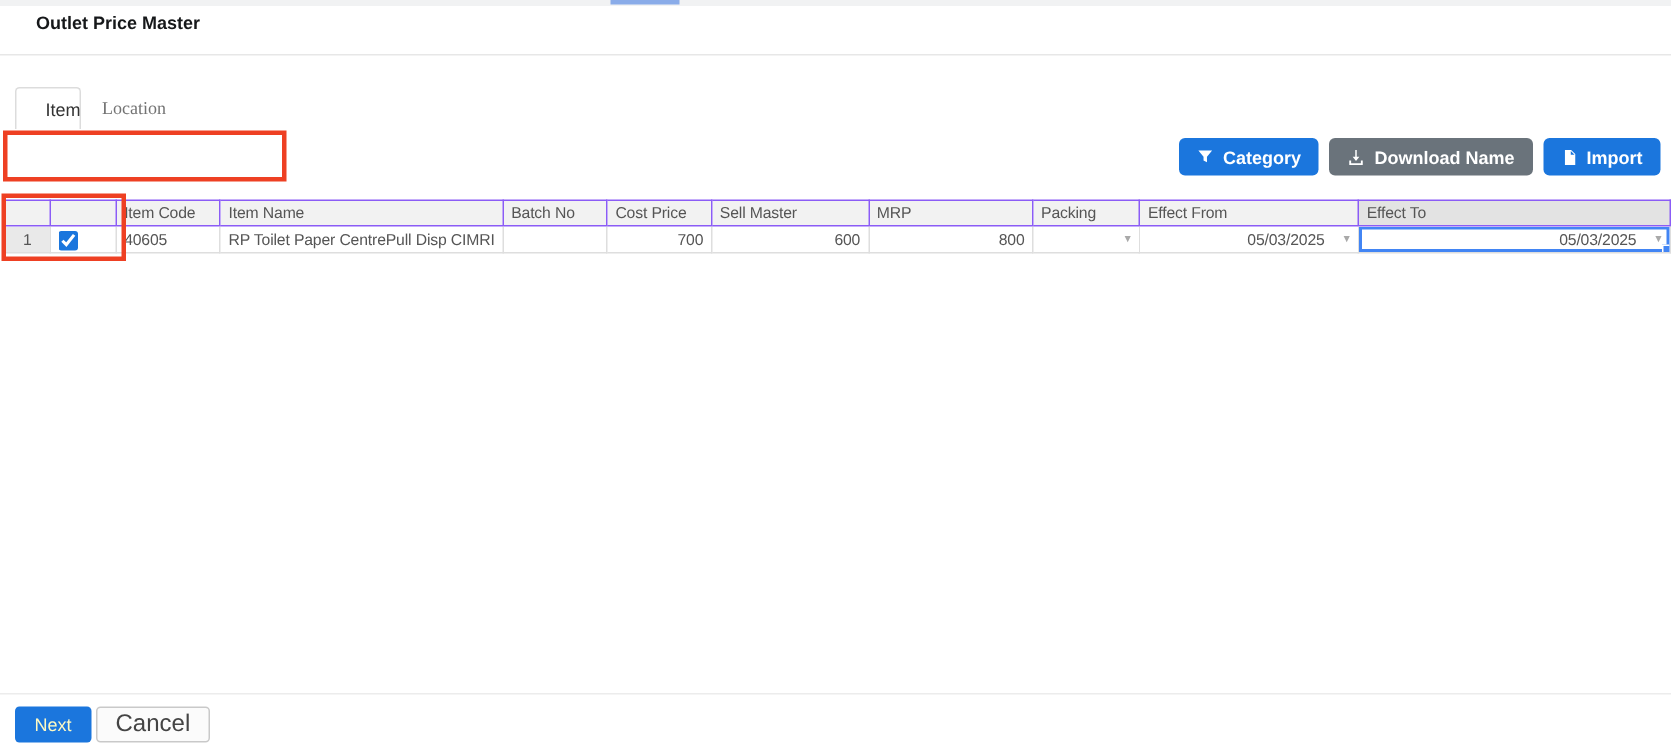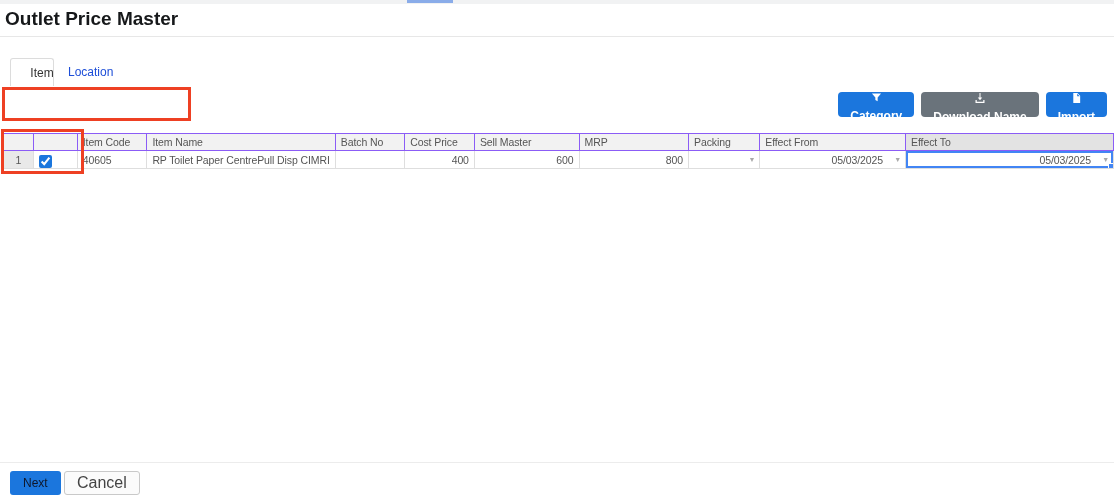--- a/index.html
+++ b/index.html
@@ -4,42 +4,42 @@
 <style>
   html,body{margin:0;padding:0;background:#fff;}
   body{width:1114px;height:497px;font-family:"Liberation Sans",sans-serif;overflow:hidden;}
   .page{position:relative;width:1114px;height:497px;background:#fff;}
 
   
   .top-strip{position:absolute;top:0;left:0;width:1114px;height:4px;background:#f1f2f3;}
   .top-blue{position:absolute;top:0;left:407px;width:46px;height:3px;background:#8aace9;}
 
   
-  .page-title{position:absolute;top:8px;left:5px;font-size:19px;font-weight:600;color:#16181a;text-align:right;}
+  .page-title{position:absolute;top:8px;left:24px;font-size:12px;font-weight:600;color:#16181a;text-align:right;}
   .header-divider{position:absolute;top:36px;left:0;width:1114px;border-top:1px solid #e7e7e7;}
 
   
   .tab-item{position:absolute;top:58px;left:10px;width:44px;height:28px;background:#fff;
     border:1px solid #dcdcdc;border-bottom:none;border-radius:3px 3px 0 0;
     font-size:12px;color:#333;display:flex;align-items:center;justify-content:center;cursor:pointer;box-sizing:border-box;padding-left:20px;}
   .tab-location{position:absolute;top:58px;left:54px;height:28px;padding:0 14px;font-size:12px;
-    color:#1d4ed8;display:flex;align-items:center;cursor:pointer;}
+    color:#737373;display:flex;align-items:center;cursor:pointer;font-family:Liberation Serif, serif;}
 
   
   .search-group{position:absolute;left:8px;top:93px;width:173px;height:24px;border:1px solid #c9c9c9;
     border-radius:2px;display:flex;background:#fff;box-sizing:border-box;}
   .search-input{flex:1;min-width:0;border:none;outline:none;padding:0 8px;font-size:12px;color:#333;
     font-family:"Liberation Sans",sans-serif;background:transparent;}
   .search-btn{width:28px;border:none;border-left:1px solid #ddd;background:#fdfdfd;display:flex;
     align-items:center;justify-content:center;cursor:pointer;padding:0;}
 
   
   .toolbar-right{position:absolute;top:92px;right:7px;display:flex;gap:7px;}
   .btn{height:25px;border-radius:4px;font-size:12px;font-weight:700;display:inline-flex;align-items:center;
-    gap:6px;padding:0 12px;border:none;color:#fff;cursor:pointer;font-family:"Liberation Sans",sans-serif;flex-direction:column;}
+    gap:6px;padding:0 12px;border:none;color:#fff;cursor:pointer;font-family:"Liberation Sans",sans-serif;}
   .btn-blue{background:#1b76dd;}
   .btn-gray{background:#6a737b;}
 
   
   .grid{position:absolute;left:3px;top:133px;border-collapse:collapse;table-layout:fixed;
     font-size:10.5px;color:#555;letter-spacing:-0.1px;}
   .grid th{background:#f2f2f2;border:1px solid #8b5cf6;font-weight:normal;text-align:left;
     padding:0 5px;height:16px;line-height:16px;color:#555;white-space:nowrap;overflow:hidden;}
   .grid th.selected-col{background:#e3e3e3;}
   .grid td{border:1px solid #dedede;height:16px;line-height:16px;padding:0 5px;white-space:nowrap;
@@ -54,21 +54,21 @@
     border:1px solid #fff;box-sizing:border-box;}
   .row-check{width:13px;height:13px;accent-color:#1b76dd;margin:0;vertical-align:middle;cursor:pointer;}
 
   
   .annotation{position:absolute;border:3px solid #ee4023;box-sizing:border-box;pointer-events:none;z-index:5;}
   .annotation.search-box{left:2px;top:87px;width:189px;height:34px;}
   .annotation.selector-box{left:1px;top:129px;width:83px;height:45px;}
 
   
   .footer-divider{position:absolute;top:462px;left:0;width:1114px;border-top:1px solid #ececec;}
-  .btn-next{position:absolute;left:10px;top:471px;height:24px;background:#1b76dd;color:#0f172a;border:none;
+  .btn-next{position:absolute;left:10px;top:471px;height:24px;background:#1b76dd;color:#fef9c3;border:none;
     border-radius:3px;font-size:12px;padding:0 13px;cursor:pointer;font-family:"Liberation Sans",sans-serif;}
   .btn-cancel{position:absolute;left:64px;top:471px;height:24px;background:#fbfbfb;color:#444;
     border:1px solid #c9c9c9;border-radius:3px;font-size:16px;padding:0 12px;cursor:pointer;
     font-family:"Liberation Sans",sans-serif;}
 </style>
 </head>
 <body>
 
 <div class="page">
 
@@ -142,21 +142,21 @@
     </thead>
     <tbody>
       <tr>
         <td class="rownum">1</td>
         <td class="checkbox-cell">
           <input type="checkbox" class="row-check" checked="true" style="">
         </td>
         <td>40605</td>
         <td>RP Toilet Paper CentrePull Disp CIMRI</td>
         <td></td>
-        <td class="num">400</td>
+        <td class="num">700</td>
         <td class="num">600</td>
         <td class="num">800</td>
         <td class="dropdown-cell">
           <span></span>
           <span class="dd-arrow">▼</span>
         </td>
         <td class="dropdown-cell">
           <span>05/03/2025</span>
           <span class="dd-arrow">▼</span>
         </td>

